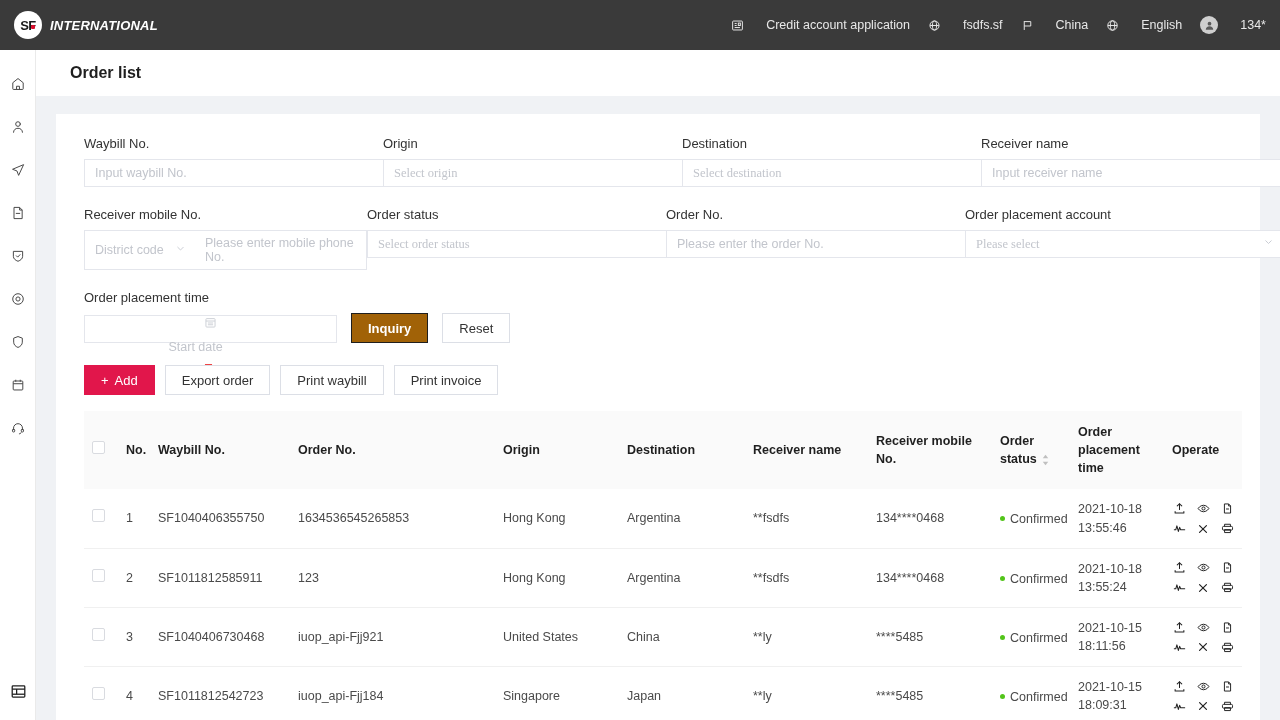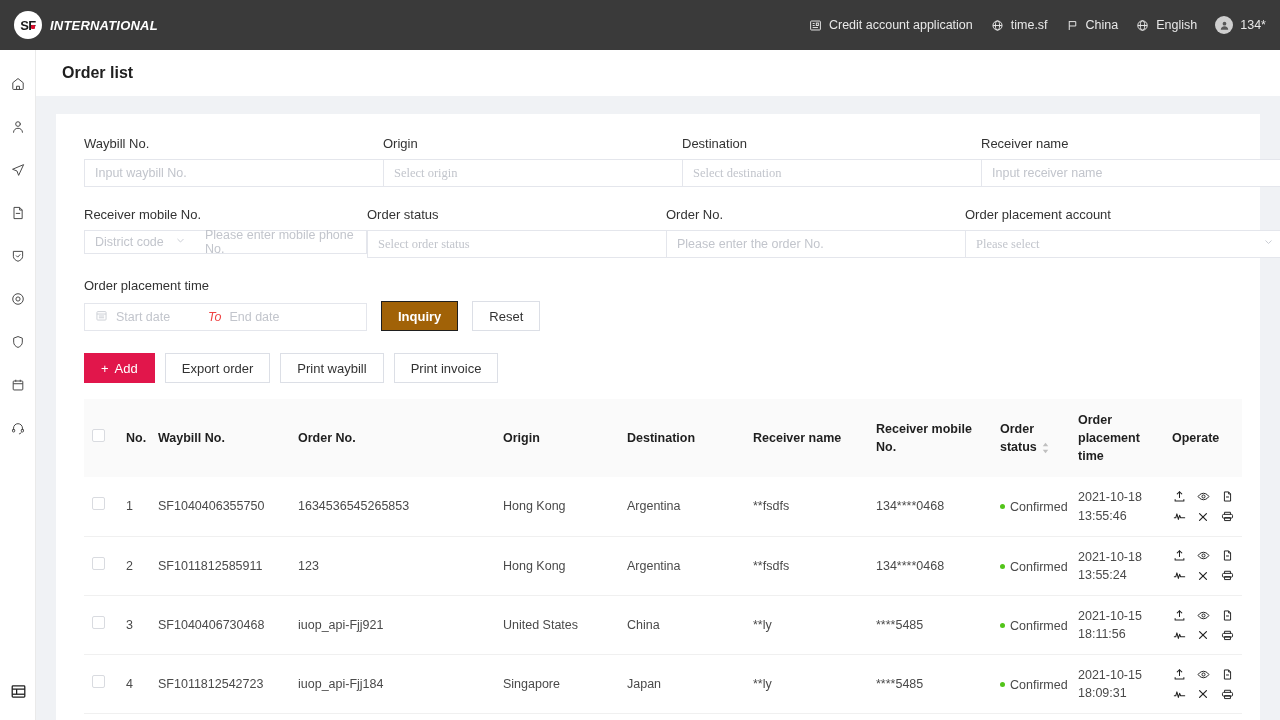--- a/index.html
+++ b/index.html
@@ -32,21 +32,21 @@
     position: absolute; width: 4px; height: 4px; background: #d90e2c;
     border-radius: 1px; right: 7px; bottom: 10px;
   }
   .brand-name {
     color: #fff; font-size: 13px; font-weight: bold; letter-spacing: 0.2px; font-style: italic;
   }
   .topnav {
     margin-left: auto; display: flex; align-items: center; gap: 18px;
     color: #e8e8e8; font-size: 12.5px;
   }
-  .topnav-item { display: flex; align-items: center; gap: 7px; cursor: pointer; white-space: nowrap; }
+  .topnav-item { display: flex; align-items: center; gap: 22px; cursor: pointer; white-space: nowrap; }
   .topnav-item svg { display:block; }
   .avatar-circle {
     width: 18px; height: 18px; border-radius: 50%; background: #cfcfcf;
     display: flex; align-items: center; justify-content: center;
   }
 
   
   .rail {
     position: absolute; top: 50px; left: 0; width: 36px; height: 670px;
     background: #fff; border-right: 1px solid #eaeaea;
@@ -64,21 +64,21 @@
 
   
   .page {
     position: absolute; top: 50px; left: 36px; width: 1244px; height: 670px;
     background: #f0f2f5; overflow: hidden;
   }
   .page-head {
     height: 46px; background: #fff; display: flex; align-items: center;
     padding-left: 26px;
   }
-  .page-title { font-size: 16px; font-weight: bold; color: #1f1f1f; }
+  .page-title { font-size: 16px; font-weight: bold; color: #1f1f1f; margin-left: 8px; }
 
   .content { padding: 18px 20px 0 20px; }
   .card { background: #fff; padding: 22px 28px 0 28px; }
 
   
   .form-row { display: flex; gap: 0; }
   .form-field { width: 299px; margin-bottom: 20px; }
   .form-field:last-child { margin-right: 0; }
   .field-label {
     font-size: 13px; color: #333; margin-bottom: 8px; display: block;
@@ -86,35 +86,35 @@
   .input {
     width: 319px; height: 28px; border: 1px solid #e4e6ec; background: #fff;
     display: flex; align-items: center; padding: 0 10px;
     font-size: 12.5px; color: #c2c5cc; position: relative;
   }
   .input.sel { padding-right: 24px; font-family: Liberation Serif, serif; }
   .chev {
     position: absolute; right: 9px; top: 50%; transform: translateY(-50%);
     color: #c8cbd2;
   }
-  .input-split { display: flex; width: 283px; height: 24px; border: 1px solid #e4e6ec; }
+  .input-split { display: flex; width: 283px; height: 40px; border: 1px solid #e4e6ec; }
   .input-split .part-a {
     width: 110px; display: flex; align-items: center; padding: 0 10px;
     font-size: 12.5px; color: #c2c5cc; position: relative;
   }
   .input-split .part-b {
     flex: 1; display: flex; align-items: center; padding: 0 10px;
     font-size: 12.5px; color: #c2c5cc;
   }
 
   .daterow { display: flex; align-items: flex-end; gap: 14px; margin-bottom: 22px; }
   .daterange {
-    width: 283px; height: 28px; border: 1px solid #e4e6ec; display: flex;
+    width: 253px; height: 28px; border: 1px solid #e4e6ec; display: flex;
     align-items: center; padding: 0 10px; gap: 8px;
-    font-size: 12.5px; color: #c2c5cc;
+    font-size: 12.5px; color: #c2c5cc; flex-direction: column;
   }
   .daterange .seg { width: 84px; }
   .daterange .to { color: #ef4444; font-size: 12.5px; font-style: italic; }
   .btn {
     height: 30px; padding: 0 16px; display: inline-flex; align-items: center;
     justify-content: center; font-size: 13px; cursor: pointer;
     border: 1px solid #dcdfe6; background: #fff; color: #333;
   }
   .btn-dark { background: #a16207; color: #fff; border-color: #1f1f1f; font-weight: bold; }
   .btn-red { background: #e1164b; color: #fff; border-color: #e1164b; gap: 6px; }
@@ -185,21 +185,21 @@
       </div>
 
       <div class="topnav-item">
         <span>
           <svg width="13" height="13" viewBox="0 0 16 16" fill="none" stroke="#e8e8e8" stroke-width="1.2">
             <circle cx="8" cy="8" r="5.6"></circle>
               <ellipse cx="8" cy="8" rx="2.6" ry="5.6"></ellipse>
               <line x1="2.6" y1="8" x2="13.4" y2="8"></line>
           </svg>
         </span>
-        <span>time.sf</span>
+        <span>fsdfs.sf</span>
       </div>
 
       <div class="topnav-item">
         <span>
           <svg width="13" height="13" viewBox="0 0 16 16" fill="none" stroke="#e8e8e8" stroke-width="1.2">
             <line x1="4" y1="2.5" x2="4" y2="13.5"></line>
               <path d="M4 3.2 H12 V8.6 H4"></path>
           </svg>
         </span>
         <span>China</span>

